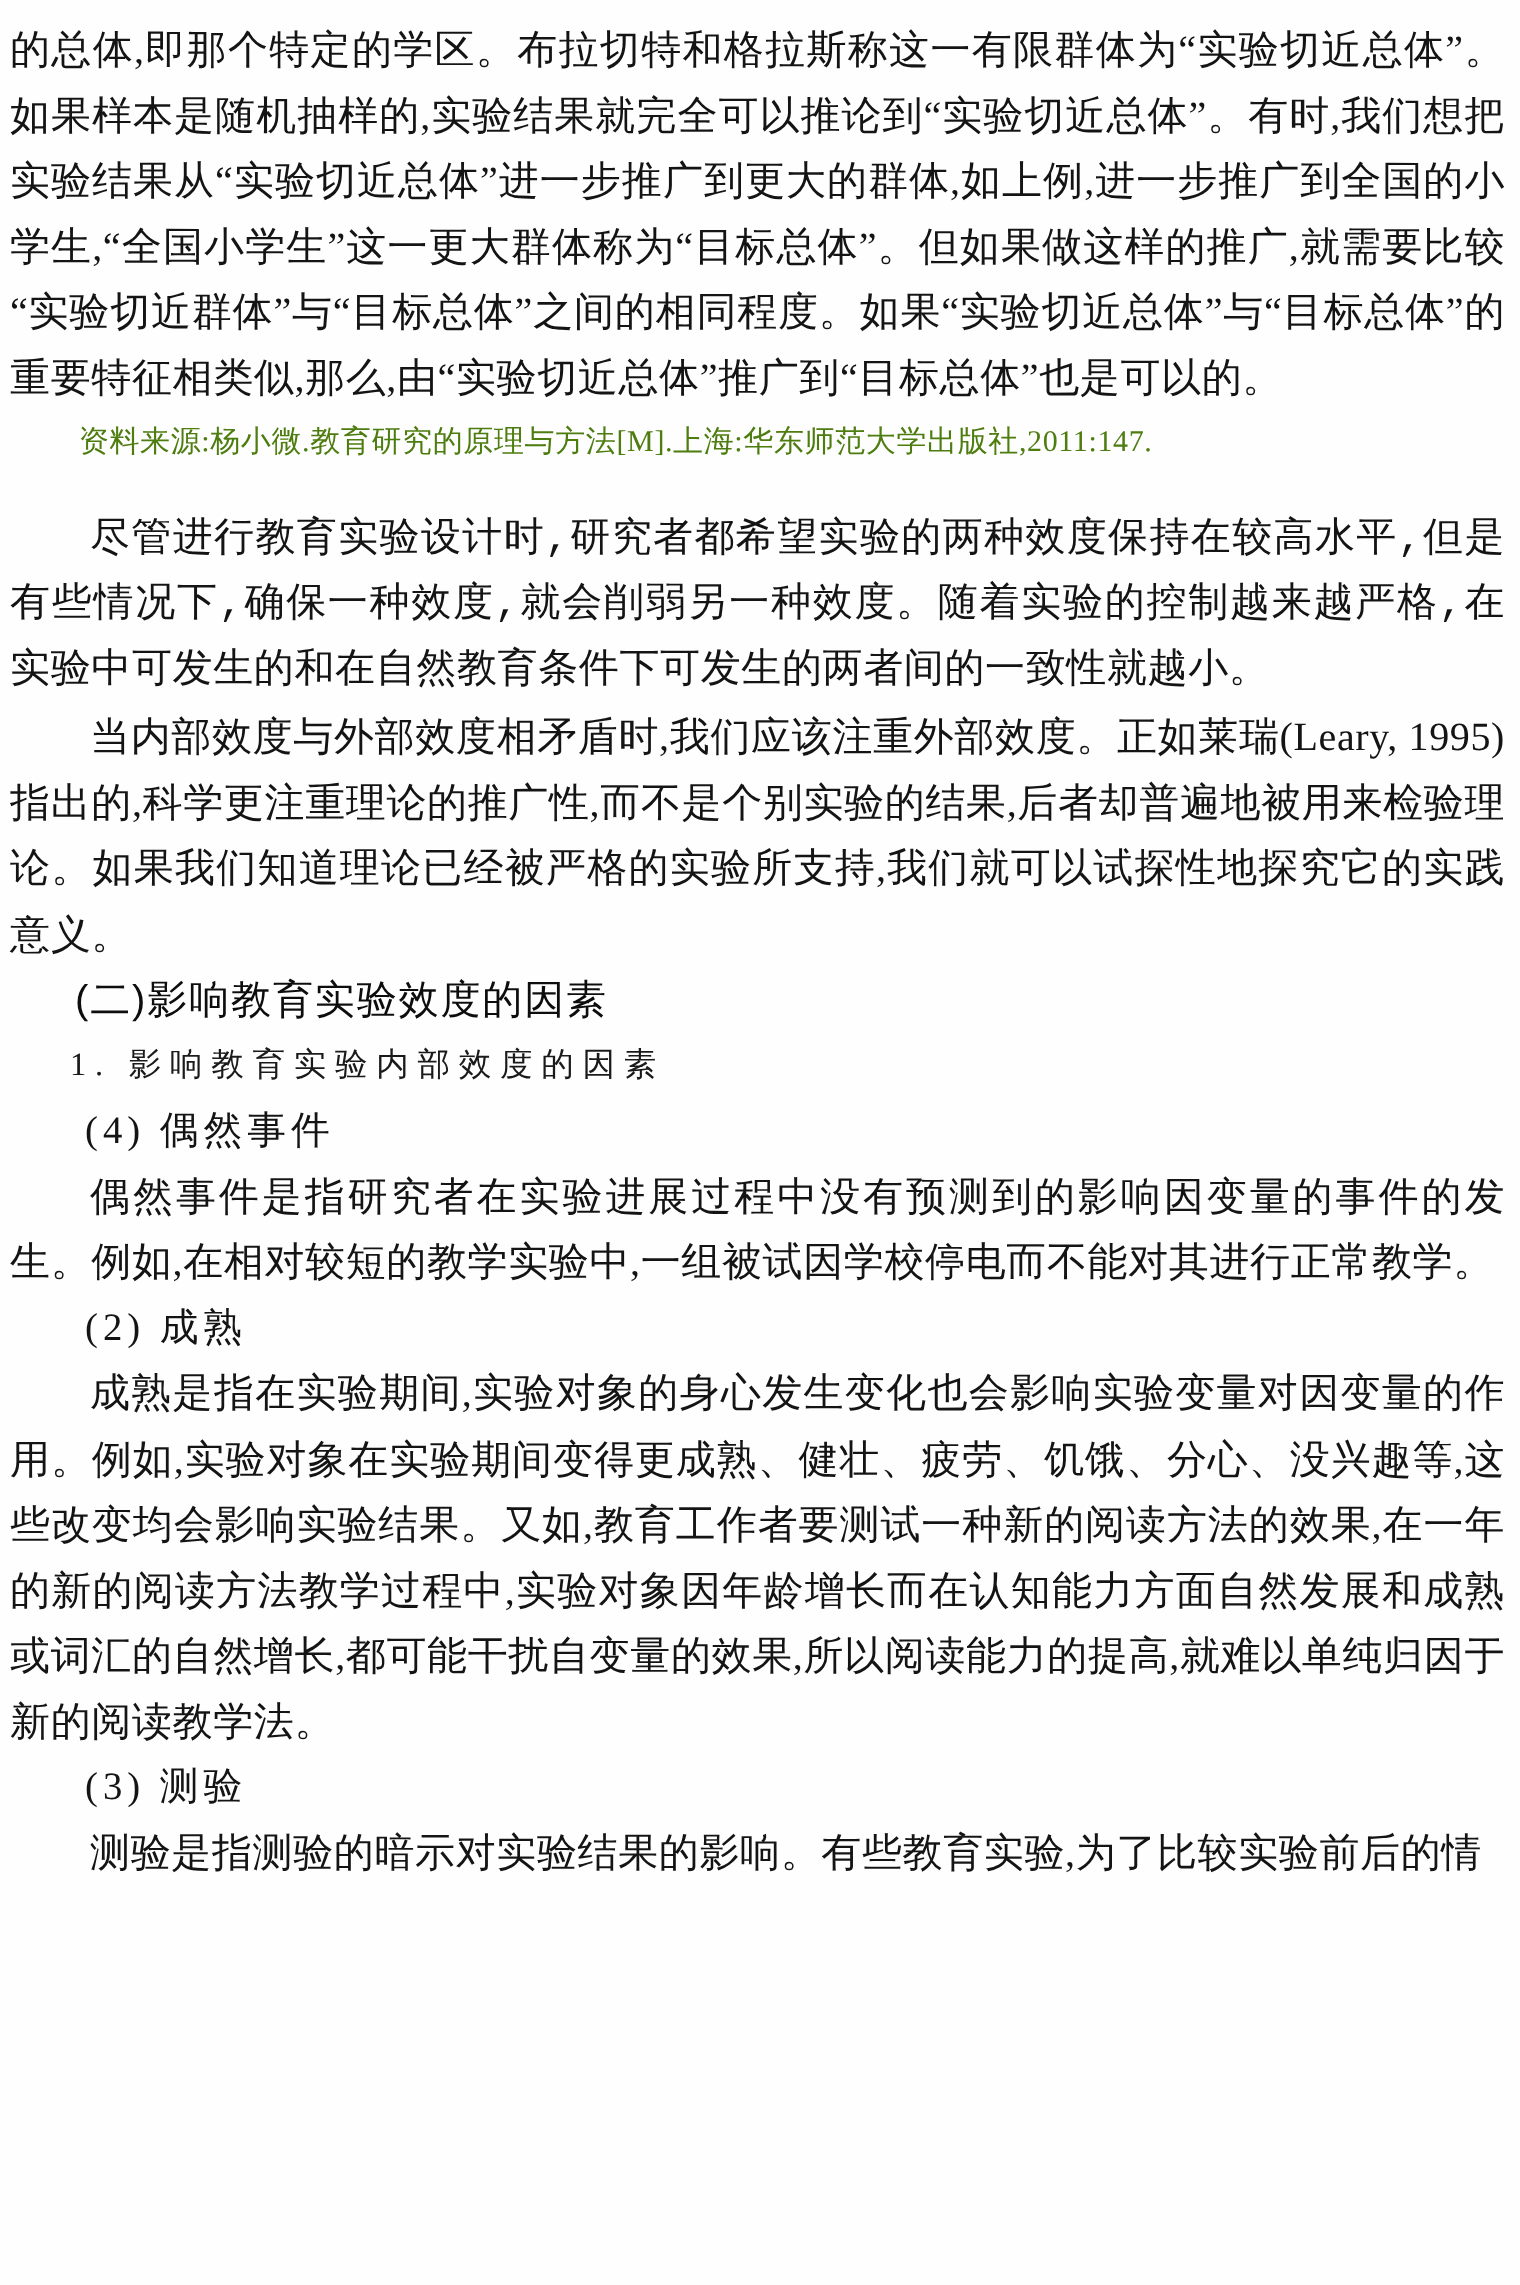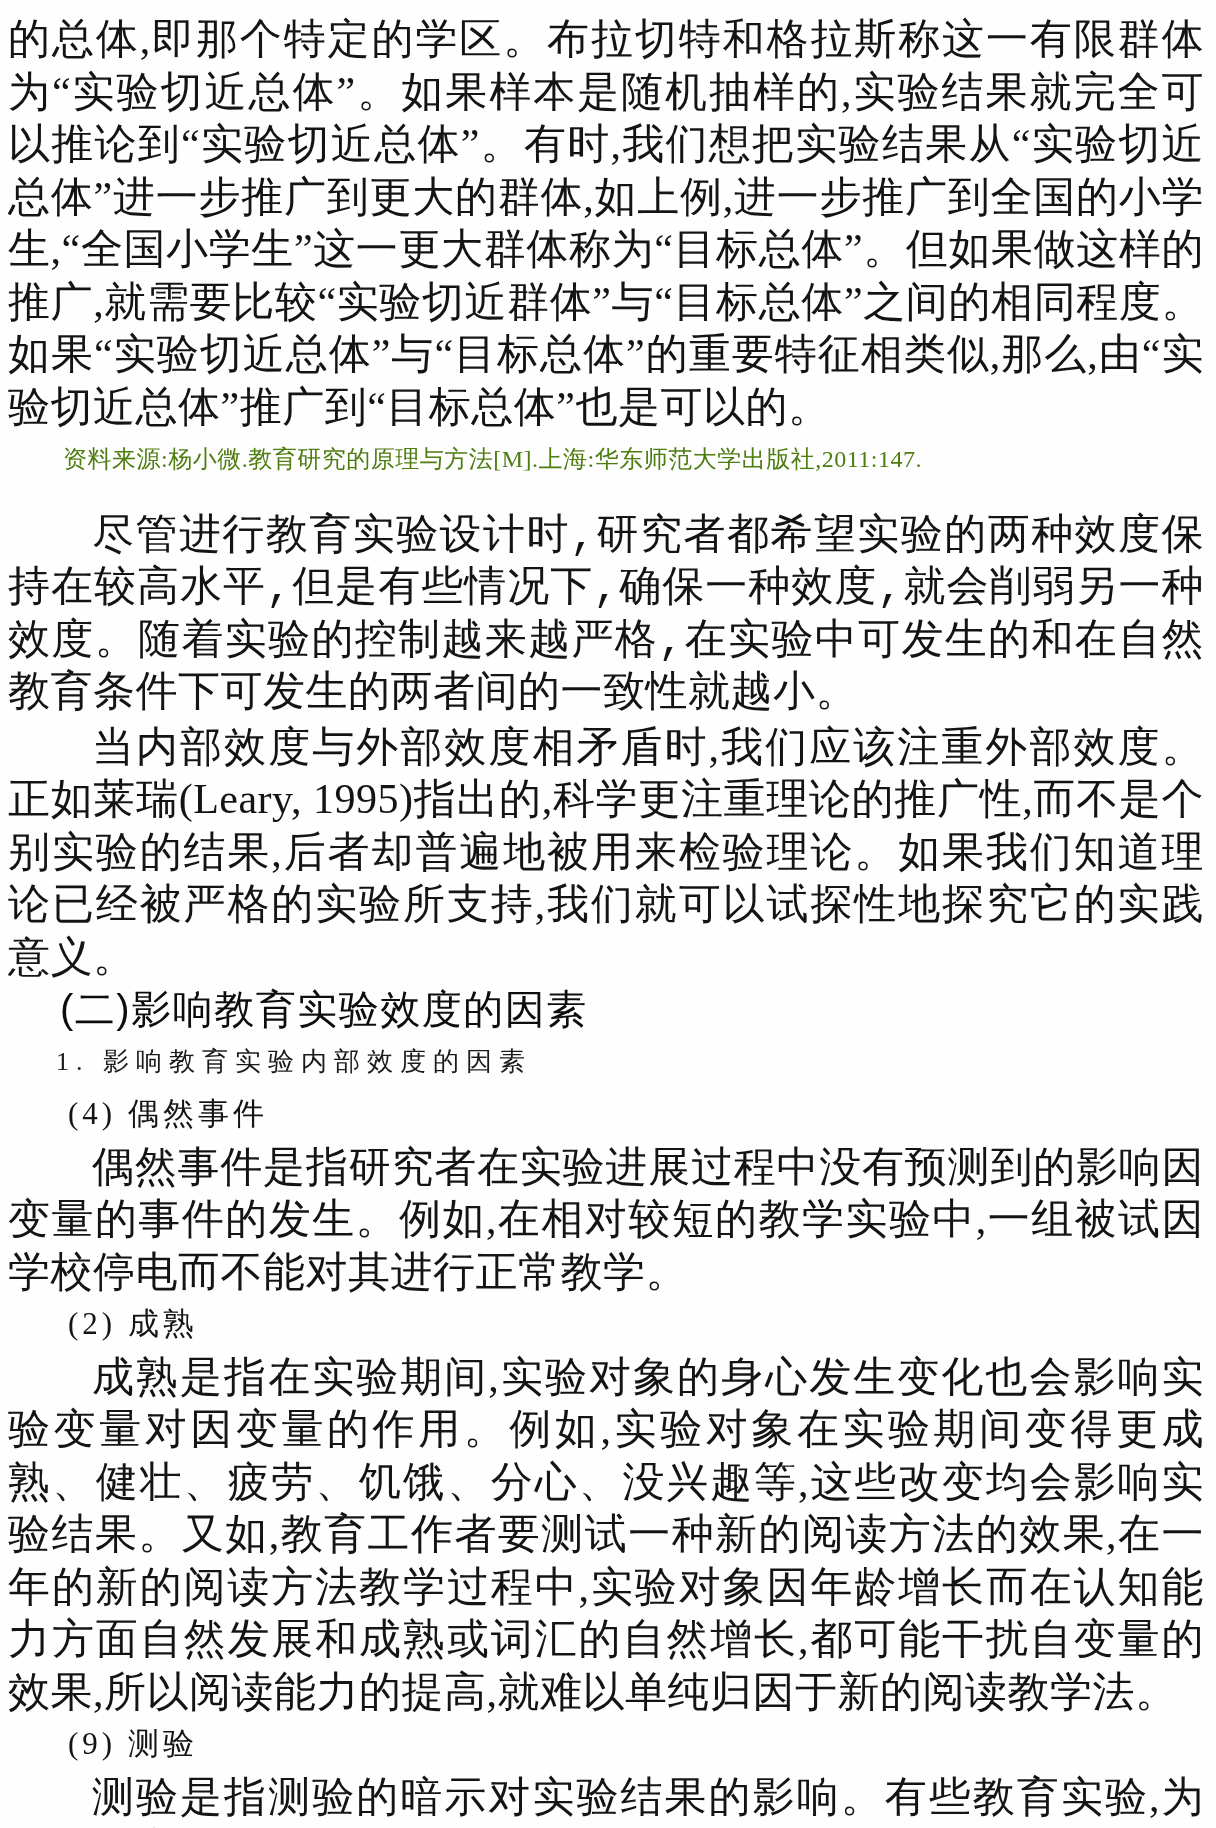--- a/index.html
+++ b/index.html
@@ -17,21 +17,21 @@
     font-family: "Liberation Serif", "DejaVu Serif", serif;
     padding: 13px 12px 0 8px;
     overflow: hidden;
   }
   .page p, .page h3, .page h4 {
     margin: 0;
     padding: 0;
     font-weight: normal;
   }
   .body-text {
-    font-size: 42px;
+    font-size: 32px;
     line-height: 52.5px;
     text-align: justify;
     text-justify: inter-character;
     letter-spacing: 0.5px;
   }
   .indent-2em {
     text-indent: 2em;
   }
   .gap-top {
     margin-top: 25px !important;
@@ -40,21 +40,21 @@
   .source-note {
     font-size: 24px;
     line-height: 52.5px;
     letter-spacing: 0.5px;
     text-indent: 55px;
     color: #4d7c0f;
   }
   .heading-bold {
     font-family: "Liberation Sans", "DejaVu Sans", sans-serif;
     font-weight: bold;
-    font-size: 40px;
+    font-size: 32px;
     line-height: 52.5px;
     letter-spacing: 1.5px;
     text-indent: 52px;
     color: #0d0d0d;
   }
   .heading-kai {
     font-size: 26px;
     line-height: 52.5px;
     letter-spacing: 7px;
     text-indent: 48px;
@@ -86,17 +86,17 @@
   <h4 class="heading-kai">1. 影响教育实验内部效度的因素</h4>
 
   <h4 class="heading-item">(4) 偶然事件</h4>
 
   <p class="body-text indent-2em">偶然事件是指研究者在实验进展过程中没有预测到的影响因变量的事件的发生。例如,在相对较短的教学实验中,一组被试因学校停电而不能对其进行正常教学。</p>
 
   <h4 class="heading-item">(2) 成熟</h4>
 
   <p class="body-text indent-2em">成熟是指在实验期间,实验对象的身心发生变化也会影响实验变量对因变量的作用。例如,实验对象在实验期间变得更成熟、健壮、疲劳、饥饿、分心、没兴趣等,这些改变均会影响实验结果。又如,教育工作者要测试一种新的阅读方法的效果,在一年的新的阅读方法教学过程中,实验对象因年龄增长而在认知能力方面自然发展和成熟或词汇的自然增长,都可能干扰自变量的效果,所以阅读能力的提高,就难以单纯归因于新的阅读教学法。</p>
 
-  <h4 class="heading-item">(9) 测验</h4>
+  <h4 class="heading-item">(3) 测验</h4>
 
   <p class="body-text indent-2em">测验是指测验的暗示对实验结果的影响。有些教育实验,为了比较实验前后的情</p>
 
 </article>
 
 </body></html>

